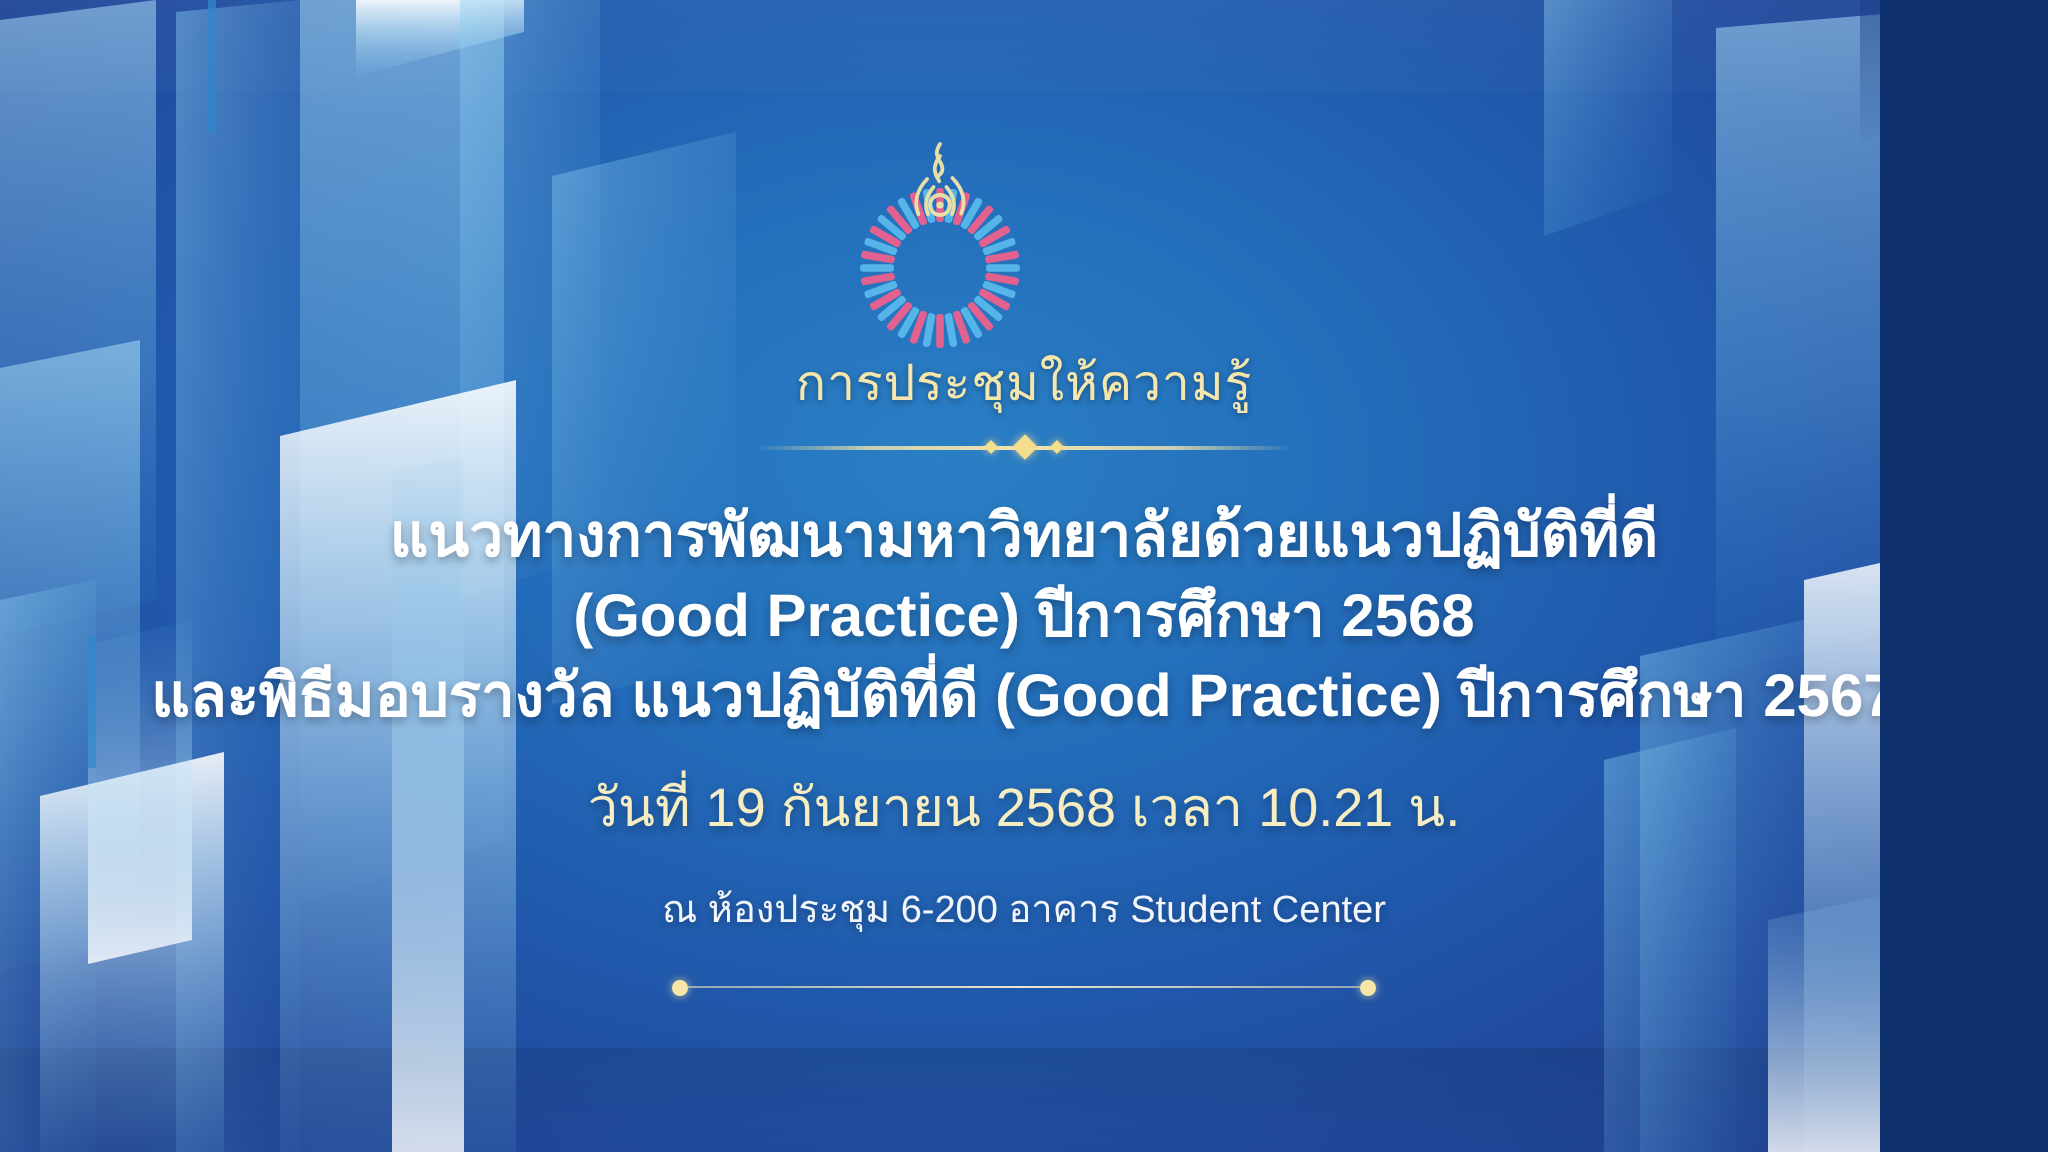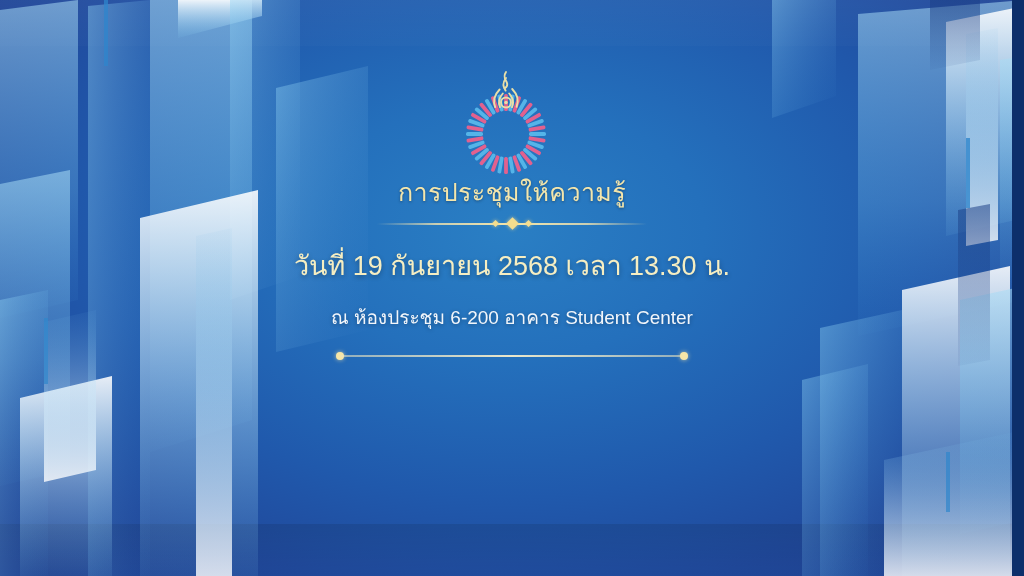--- a/index.html
+++ b/index.html
@@ -7,21 +7,21 @@
     margin: 0;
     padding: 0;
     background: #0d2f6b;
   }
   body {
     font-family: "Liberation Sans", "DejaVu Sans", sans-serif;
   }
 
   .stage {
     position: relative;
-    width: 1012px;
+    width: 940px;
     height: 576px;
     overflow: hidden;
     background: radial-gradient(ellipse 70% 80% at 50% 40%, #2a7fc4 0%, #2470bc 28%, #2059ac 58%, #20499c 80%, #1f3f8f 100%);
   }
 
   
   .band {
     position: absolute;
     left: 0;
     width: 100%;
@@ -282,22 +282,27 @@
 
     <div class="eyebrow">การประชุมให้ความรู้</div>
 
     <div class="orn">
       <div class="rule"></div>
       <div class="dia l"></div>
       <div class="dia c"></div>
       <div class="dia r"></div>
     </div>
 
-
-    <div class="date-line">วันที่ 19 กันยายน 2568 เวลา 13.30 น.</div>
+    <div class="title-block">
+      <div class="title-line">แนวทางการพัฒนามหาวิทยาลัยด้วยแนวปฏิบัติที่ดี</div>
+      <div class="title-line">(Good Practice) ปีการศึกษา 2568</div>
+      <div class="title-line">และพิธีมอบรางวัล แนวปฏิบัติที่ดี (Good Practice) ปีการศึกษา 2567</div>
+    </div>
+
+    <div class="date-line">วันที่ 19 กันยายน 2568 เวลา 10.21 น.</div>
 
     <div class="venue-line">ณ ห้องประชุม 6-200  อาคาร Student Center</div>
 
     <div class="foot-rule">
       <div class="fr-dot l"></div>
       <div class="fr-line"></div>
       <div class="fr-dot r"></div>
     </div>
 
   </div>

